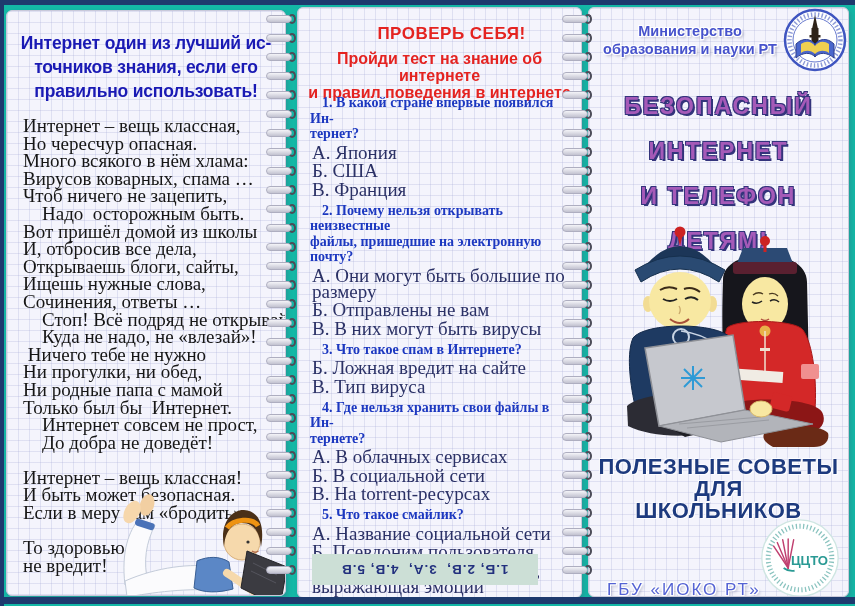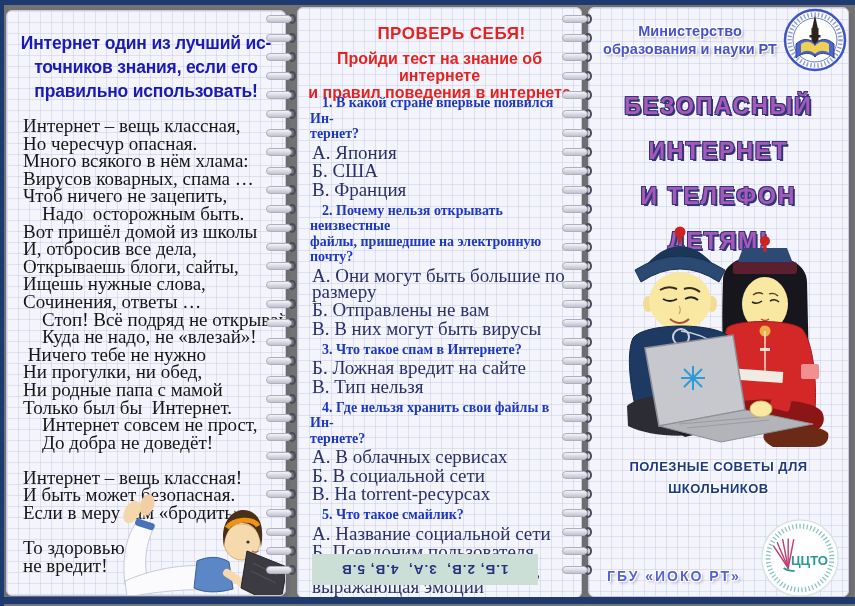--- a/index.html
+++ b/index.html
@@ -1,16 +1,16 @@
 <!DOCTYPE html>
 <html><head>
 <meta charset="utf-8">
 <style>
   html,body{margin:0;padding:0;background:#fff;}
-  .canvas{position:relative;width:855px;height:606px;background:#737373;overflow:hidden;
+  .canvas{position:relative;width:855px;height:606px;background:#14b8a6;overflow:hidden;
           font-family:"Liberation Sans",sans-serif;}
   
   .b-top{position:absolute;left:0;top:0;width:855px;height:5px;background:#1e3a6e;z-index:9;}
   .b-left{position:absolute;left:0;top:0;width:4px;height:606px;background:#1e3a6e;z-index:9;}
   .b-bottom{position:absolute;left:0;top:597px;width:855px;height:7px;background:#1e3a6e;z-index:9;}
   
   .sheet{position:absolute;background-color:#f4f4fc;
     background-image:linear-gradient(rgba(175,180,220,.32) 1px,transparent 1px),
                      linear-gradient(90deg,rgba(175,180,220,.32) 1px,transparent 1px);
     background-size:11px 11px;border:1px solid #c9c9da;border-radius:6px;
@@ -48,23 +48,23 @@
   
   .ministry{position:absolute;left:2px;top:14px;width:198px;text-align:center;
      font-weight:bold;font-size:14.5px;line-height:18px;color:#4753cc;white-space:pre-line;
      text-shadow:-1px -1px 0 #fff,1px -1px 0 #fff,-1px 1px 0 #fff,1px 1px 0 #fff,2px 2px 3px rgba(40,40,90,.35);}
   .min-logo{position:absolute;right:1px;top:0px;}
   .big-title{position:absolute;left:0;right:0;top:76px;text-align:center;font-weight:bold;
      font-size:23px;line-height:45px;letter-spacing:2px;color:#a55ab8;white-space:pre-line;
      text-shadow:-1px -1px 0 #34347c,1px -1px 0 #34347c,-1px 1px 0 #34347c,2px 2px 0 #34347c;}
   .kids-illu{position:absolute;left:26px;top:210px;z-index:2;}
   .audience{position:absolute;left:0;right:0;top:448px;text-align:center;font-weight:bold;
-     font-size:13px;line-height:22px;letter-spacing:.5px;color:#1d3a7e;white-space:pre-line;
+     font-size:22px;line-height:22px;letter-spacing:.5px;color:#1d3a7e;white-space:pre-line;
      text-shadow:1px 1px 0 rgba(255,255,255,.9),-1px -1px 0 rgba(255,255,255,.9);}
-  .org{position:absolute;left:18px;top:560px;font-weight:bold;font-size:14px;letter-spacing:2px;color:#5563d4;
+  .org{position:absolute;left:18px;top:572px;font-weight:normal;font-size:17px;letter-spacing:2px;color:#5563d4;
      text-shadow:-1px -1px 0 #fff,1px -1px 0 #fff,-1px 1px 0 #fff,1px 1px 0 #fff,2px 2px 3px rgba(40,40,90,.35);}
   .cito-logo{position:absolute;right:8px;top:510px;}
 </style>
 </head>
 <body>
 
 <div class="canvas">
   <div class="b-top"></div>
   <div class="b-left"></div>
   <div class="b-bottom"></div>
@@ -136,21 +136,21 @@
       <div class="q-block">
         <div class="q-text">2.  Почему нельзя открывать неизвестные
 файлы, пришедшие на электронную почту?</div>
         <div class="answer">А. Они могут быть большие по размеру</div>
         <div class="answer">Б. Отправлены не вам</div>
         <div class="answer">В. В них могут быть вирусы</div>
       </div>
       <div class="q-block">
         <div class="q-text">3. Что такое спам в Интернете?</div>
         <div class="answer">Б. Ложная вредит на сайте</div>
-        <div class="answer">В. Тип нельзя</div>
+        <div class="answer">В. Тип вируса</div>
       </div>
       <div class="q-block">
         <div class="q-text">4. Где нельзя хранить свои файлы в Ин-
 тернете?</div>
         <div class="answer">А. В облачных сервисах</div>
         <div class="answer">Б. В социальной сети</div>
         <div class="answer">В. На torrent-ресурсах</div>
       </div>
       <div class="q-block">
         <div class="q-text">5. Что такое смайлик?</div>

